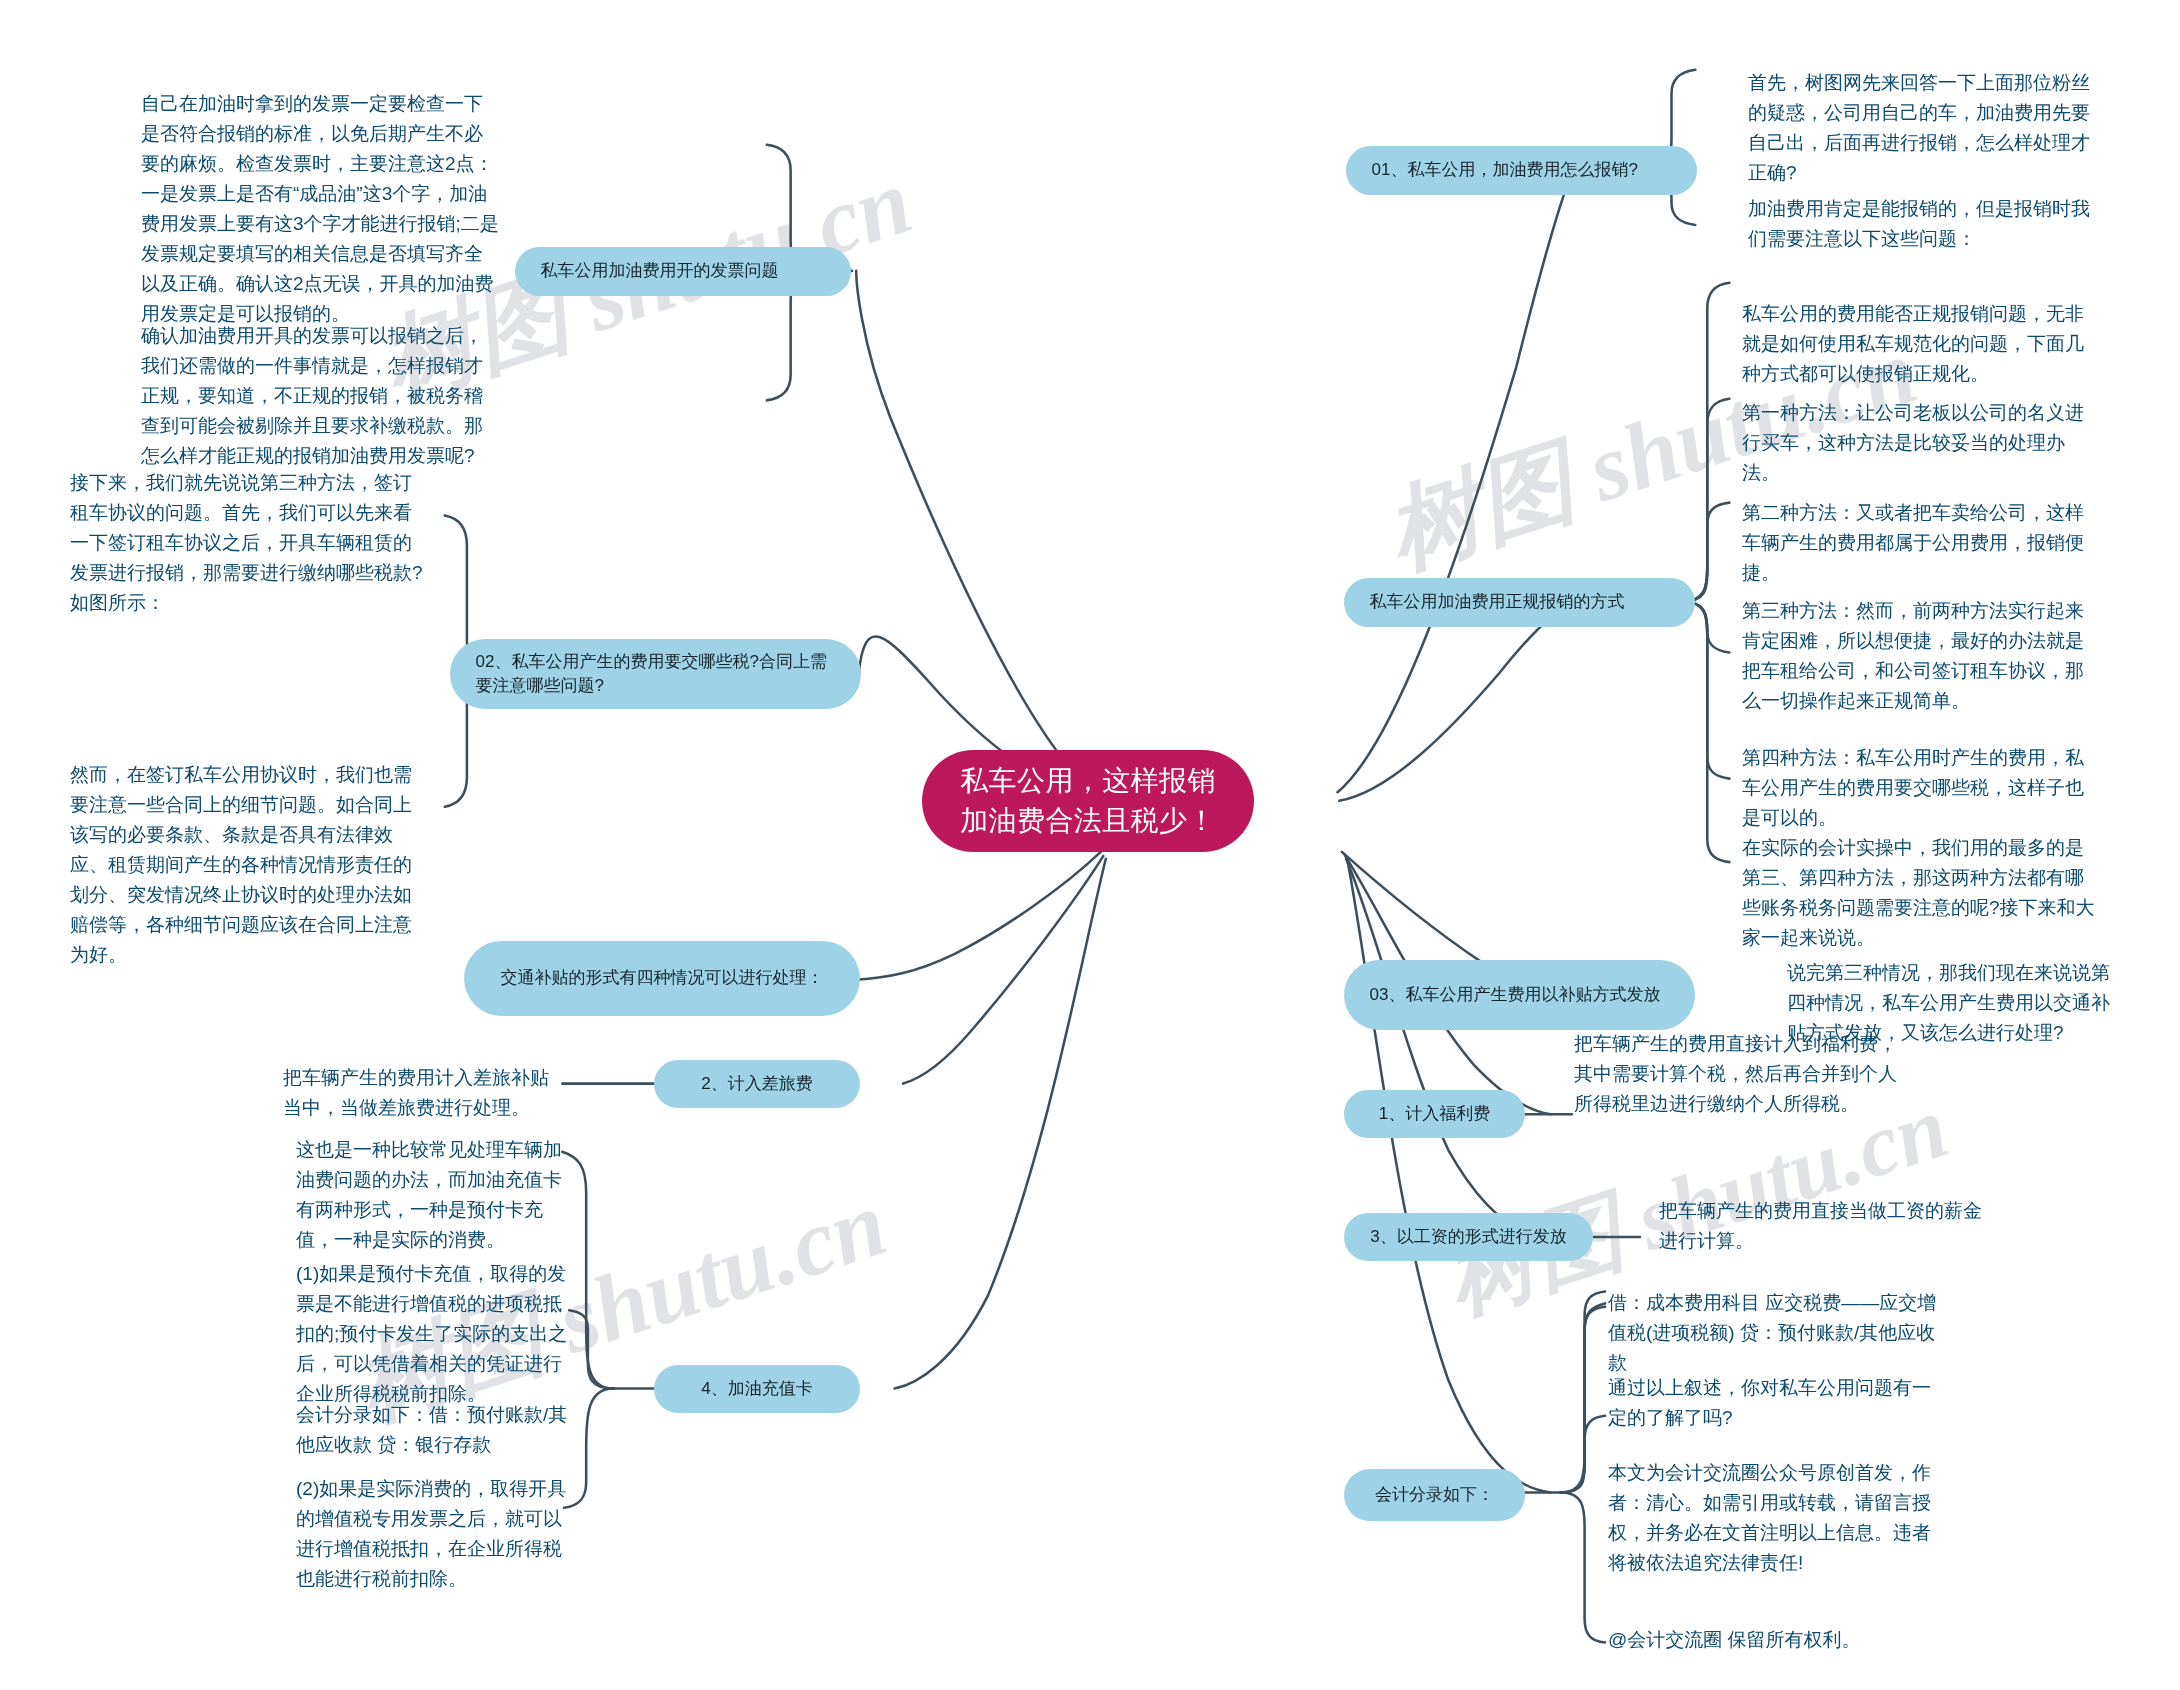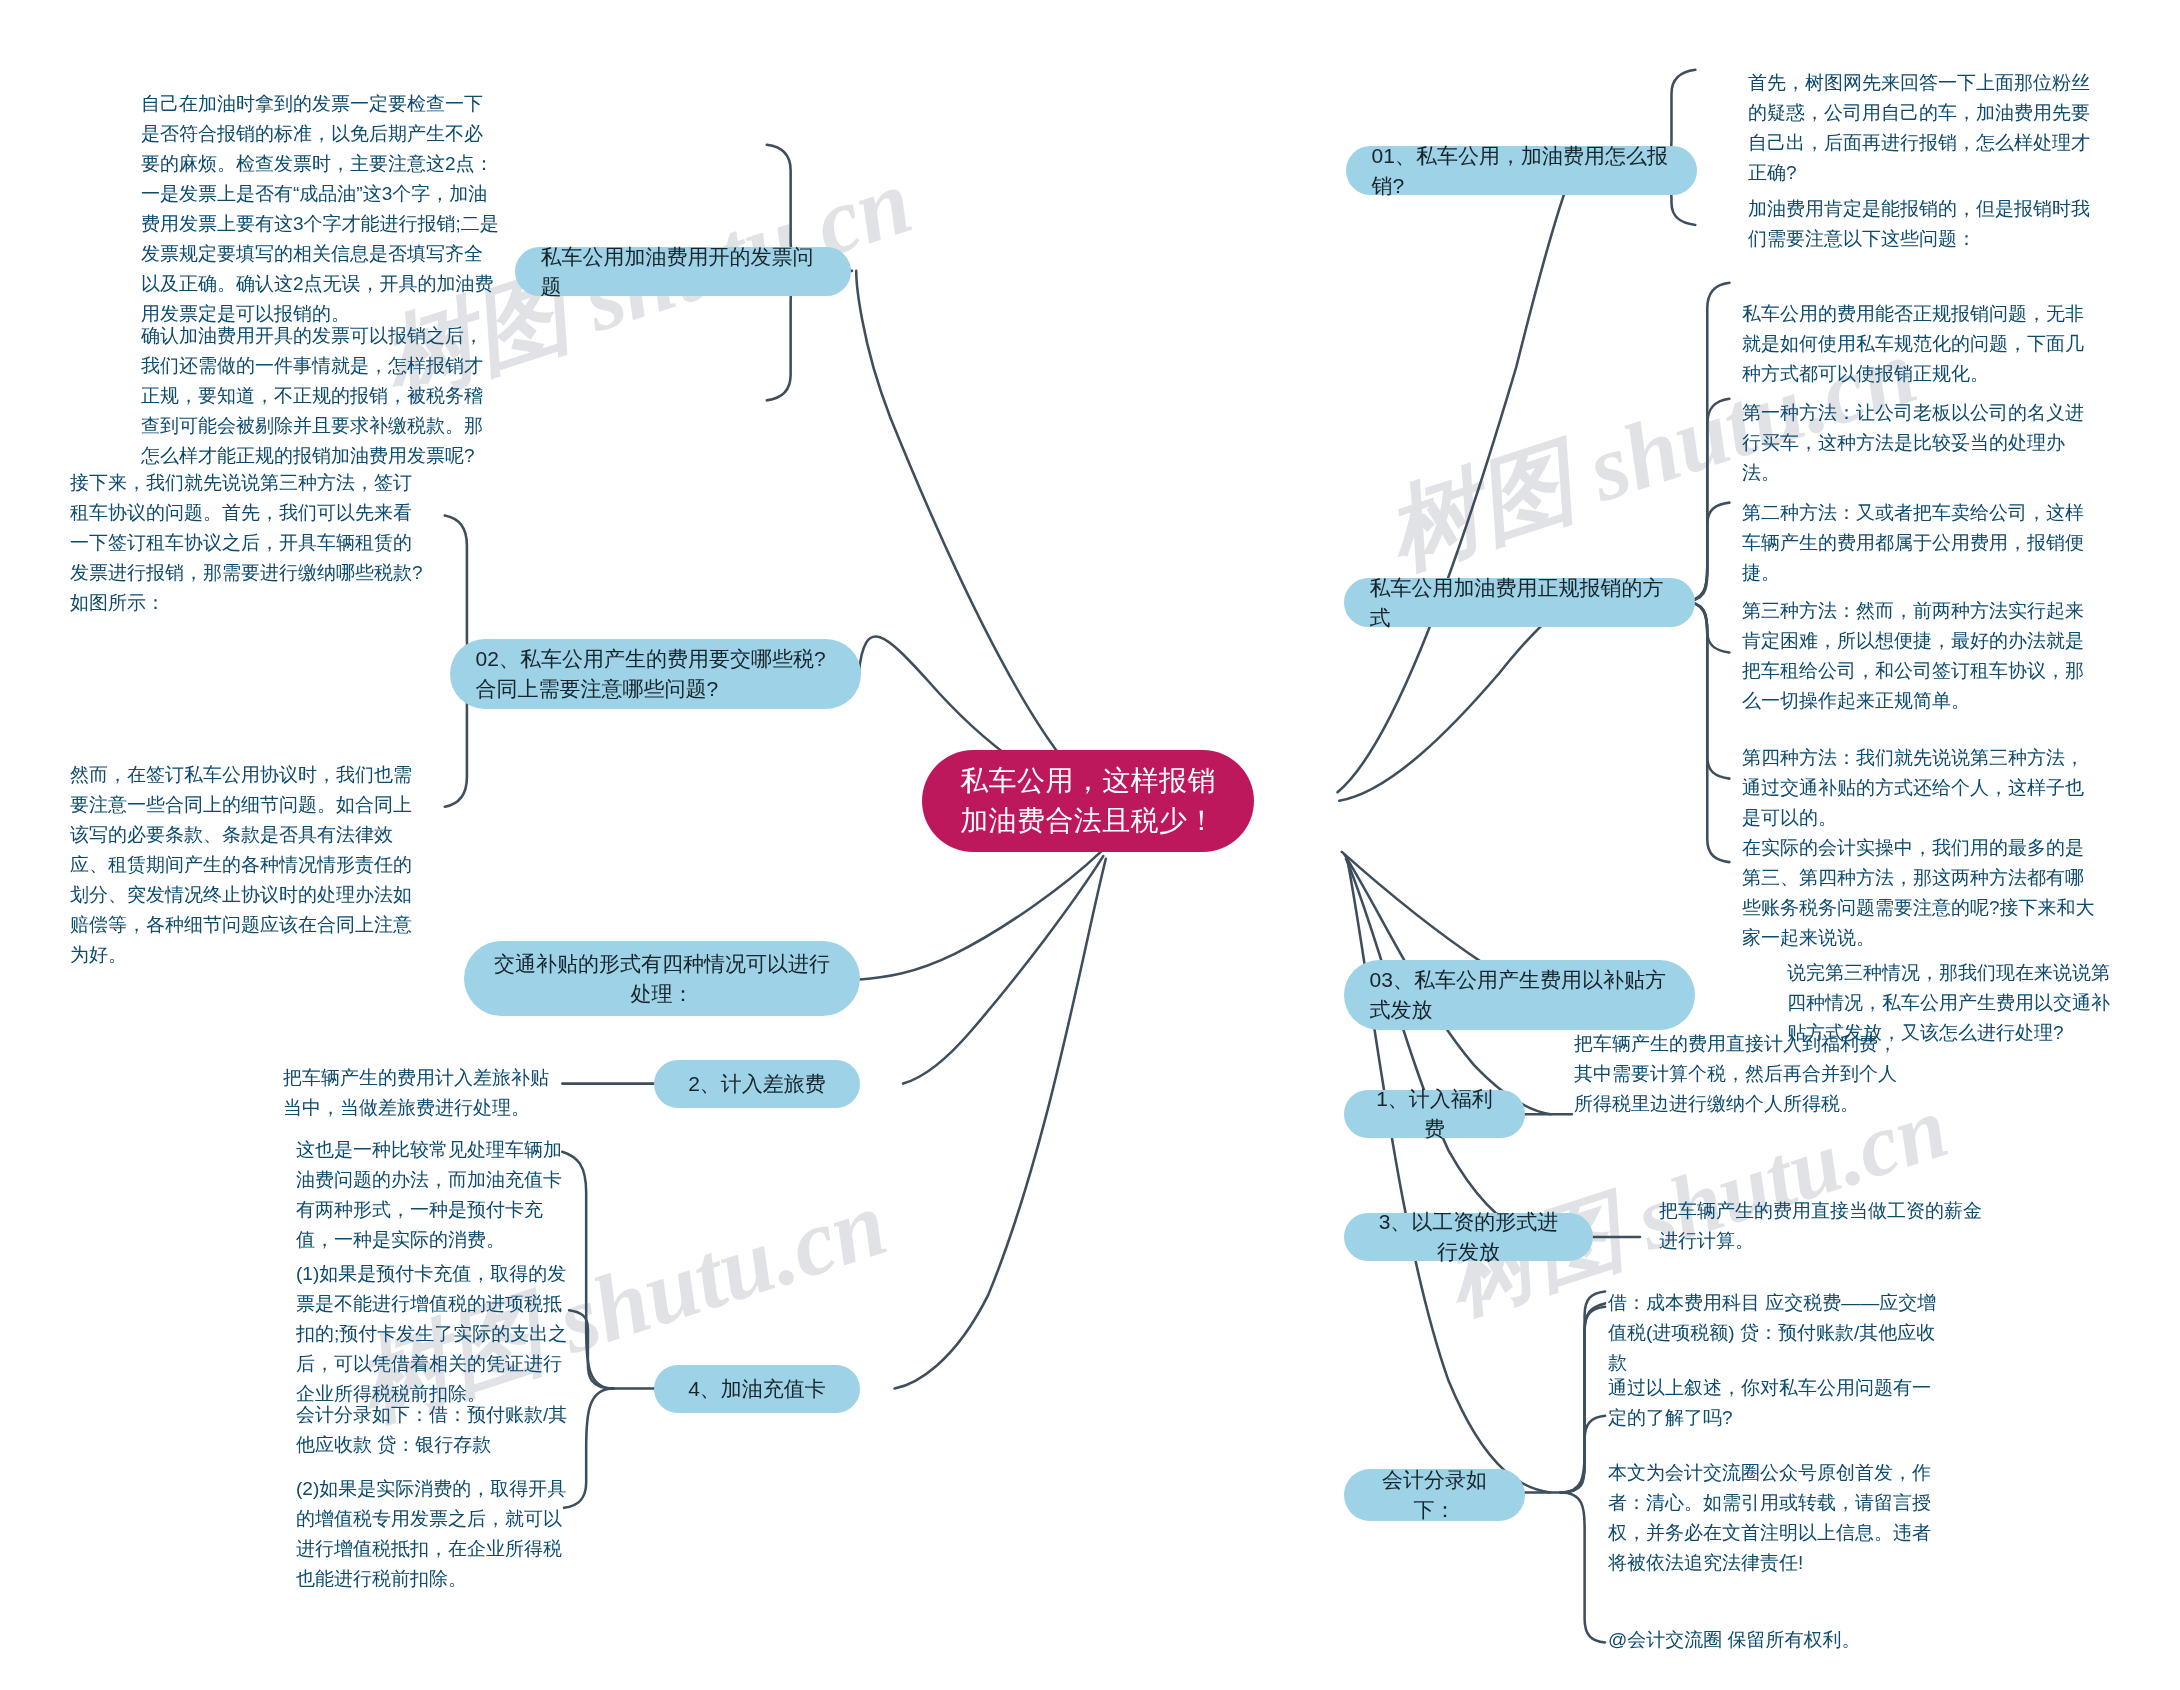--- a/index.html
+++ b/index.html
@@ -57,21 +57,21 @@
     color:#ffffff;
     font-size:28px;
     text-align:center;
     justify-content:center;
     border-radius:60px;
     letter-spacing:0.4px;
   }
   .topic{
     background:#9ed2e6;
     color:#17242c;
-    font-size:21px;
+    font-size:17px;
   }
   .topic.center{justify-content:center;text-align:center;}
   .leaf{
     position:absolute;
     font-size:19px;
     line-height:1.58;
     color:#0c4a6e;
     box-sizing:border-box;
   }
   .leaf.r{text-align:left;}
@@ -214,21 +214,21 @@
   <div class="leaf r" style="left:1748px;top:194px;width:353px;">加油费用肯定是能报销的，但是报销时我们需要注意以下这些问题：</div>
 
   <div class="leaf r" style="left:1742px;top:299px;width:353px;">私车公用的费用能否正规报销问题，无非就是如何使用私车规范化的问题，下面几种方式都可以使报销正规化。</div>
 
   <div class="leaf r" style="left:1742px;top:399px;width:353px;font-family:Liberation Mono, monospace;">第一种方法：让公司老板以公司的名义进行买车，这种方法是比较妥当的处理办法。</div>
 
   <div class="leaf r" style="left:1742px;top:498px;width:353px;">第二种方法：又或者把车卖给公司，这样车辆产生的费用都属于公用费用，报销便捷。</div>
 
   <div class="leaf r" style="left:1742px;top:596px;width:353px;">第三种方法：然而，前两种方法实行起来肯定困难，所以想便捷，最好的办法就是把车租给公司，和公司签订租车协议，那么一切操作起来正规简单。</div>
 
-  <div class="leaf r" style="left:1742px;top:743px;width:353px;">第四种方法：我们就先说说第三种方法，通过交通补贴的方式还给个人，这样子也是可以的。</div>
+  <div class="leaf r" style="left:1742px;top:743px;width:353px;">第四种方法：私车公用时产生的费用，私车公用产生的费用要交哪些税，这样子也是可以的。</div>
 
   <div class="leaf r" style="left:1742px;top:833px;width:353px;">在实际的会计实操中，我们用的最多的是第三、第四种方法，那这两种方法都有哪些账务税务问题需要注意的呢?接下来和大家一起来说说。</div>
 
   <div class="leaf r" style="left:1787px;top:958px;width:341px;">说完第三种情况，那我们现在来说说第四种情况，私车公用产生费用以交通补贴方式发放，又该怎么进行处理?</div>
 
   <div class="leaf r" style="left:1574px;top:1029px;width:341px;">把车辆产生的费用直接计入到福利费，其中需要计算个税，然后再合并到个人所得税里边进行缴纳个人所得税。</div>
 
   <div class="leaf r" style="left:1659px;top:1196px;width:341px;">把车辆产生的费用直接当做工资的薪金进行计算。</div>
 
   <div class="leaf r" style="left:1608px;top:1288px;width:341px;">借：成本费用科目 应交税费——应交增值税(进项税额) 贷：预付账款/其他应收款</div>

